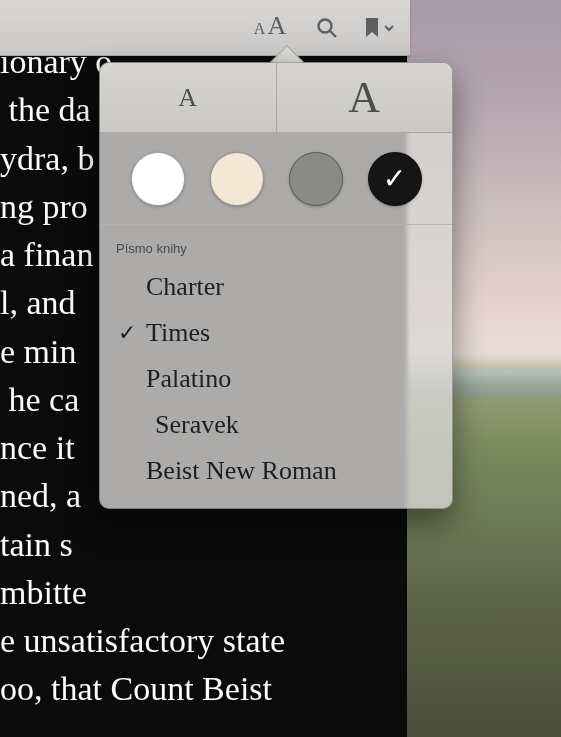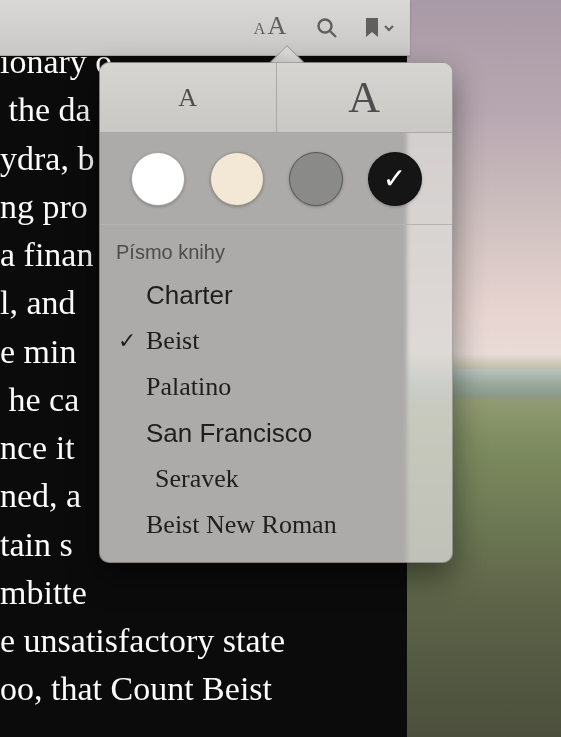--- a/index.html
+++ b/index.html
@@ -117,39 +117,39 @@
     display:flex; align-items:center; justify-content:center;
   }
   .swatch.white { background: #ffffff; }
   .swatch.sepia { background: #f2e8d5; }
   .swatch.gray  { background: #8a8a88; }
   .swatch.black { background: #151515; }
   .swatch .check { color: #fff; font-size: 28px; line-height:1; }
 
   .font-section { padding: 10px 0 14px; }
   .font-header {
-    font-size: 20px;
+    font-size: 13px;
     color: #4c4c4c;
     padding: 6px 16px 8px;
   }
   .font-item {
     display: flex; align-items: center;
     height: 46px;
     padding-left: 18px;
     font-size: 26px;
     color: #1e1e1e;
   }
   .font-item .tick {
     width: 28px; display:inline-block;
     font-size: 22px; color:#1e1e1e;
   }
   .font-item .name { }
 
   .f-athelas { font-family: Georgia, "Times New Roman", serif; }
-  .f-charter { font-family: Liberation Sans, sans-serif; text-align: right; }
+  .f-charter { font-family: Liberation Serif, serif; text-align: right; }
   .f-georgia { font-family: Georgia, serif; }
   .f-iowan { font-family: Georgia, "Times New Roman", serif; font-weight:500;}
   .f-palatino { font-family: "Palatino Linotype", Palatino, Georgia, serif; }
   .f-sanfrancisco { font-family: -apple-system, "Helvetica Neue", Arial, sans-serif; }
   .f-seravek { font-family: Liberation Serif, serif; padding-left: 27px; }
   .f-times { font-family: "Times New Roman", Times, serif; }
 
 </style>
 </head>
 <body>
@@ -214,29 +214,25 @@
 
     <div class="font-section">
       <div class="font-header">Písmo knihy</div>
       <div id="font-list">
           <div class="font-item f-charter">
             <span class="tick"></span>
             <span class="name">Charter</span>
           </div>
           <div class="font-item f-iowan">
             <span class="tick">✓</span>
-            <span class="name">Beist</span>
+            <span class="name">Times</span>
           </div>
           <div class="font-item f-palatino">
             <span class="tick"></span>
             <span class="name">Palatino</span>
-          </div>
-          <div class="font-item f-sanfrancisco">
-            <span class="tick"></span>
-            <span class="name">San Francisco</span>
           </div>
           <div class="font-item f-seravek">
             <span class="tick"></span>
             <span class="name">Seravek</span>
           </div>
           <div class="font-item f-times">
             <span class="tick"></span>
             <span class="name">Beist New Roman</span>
           </div>
         </div>

